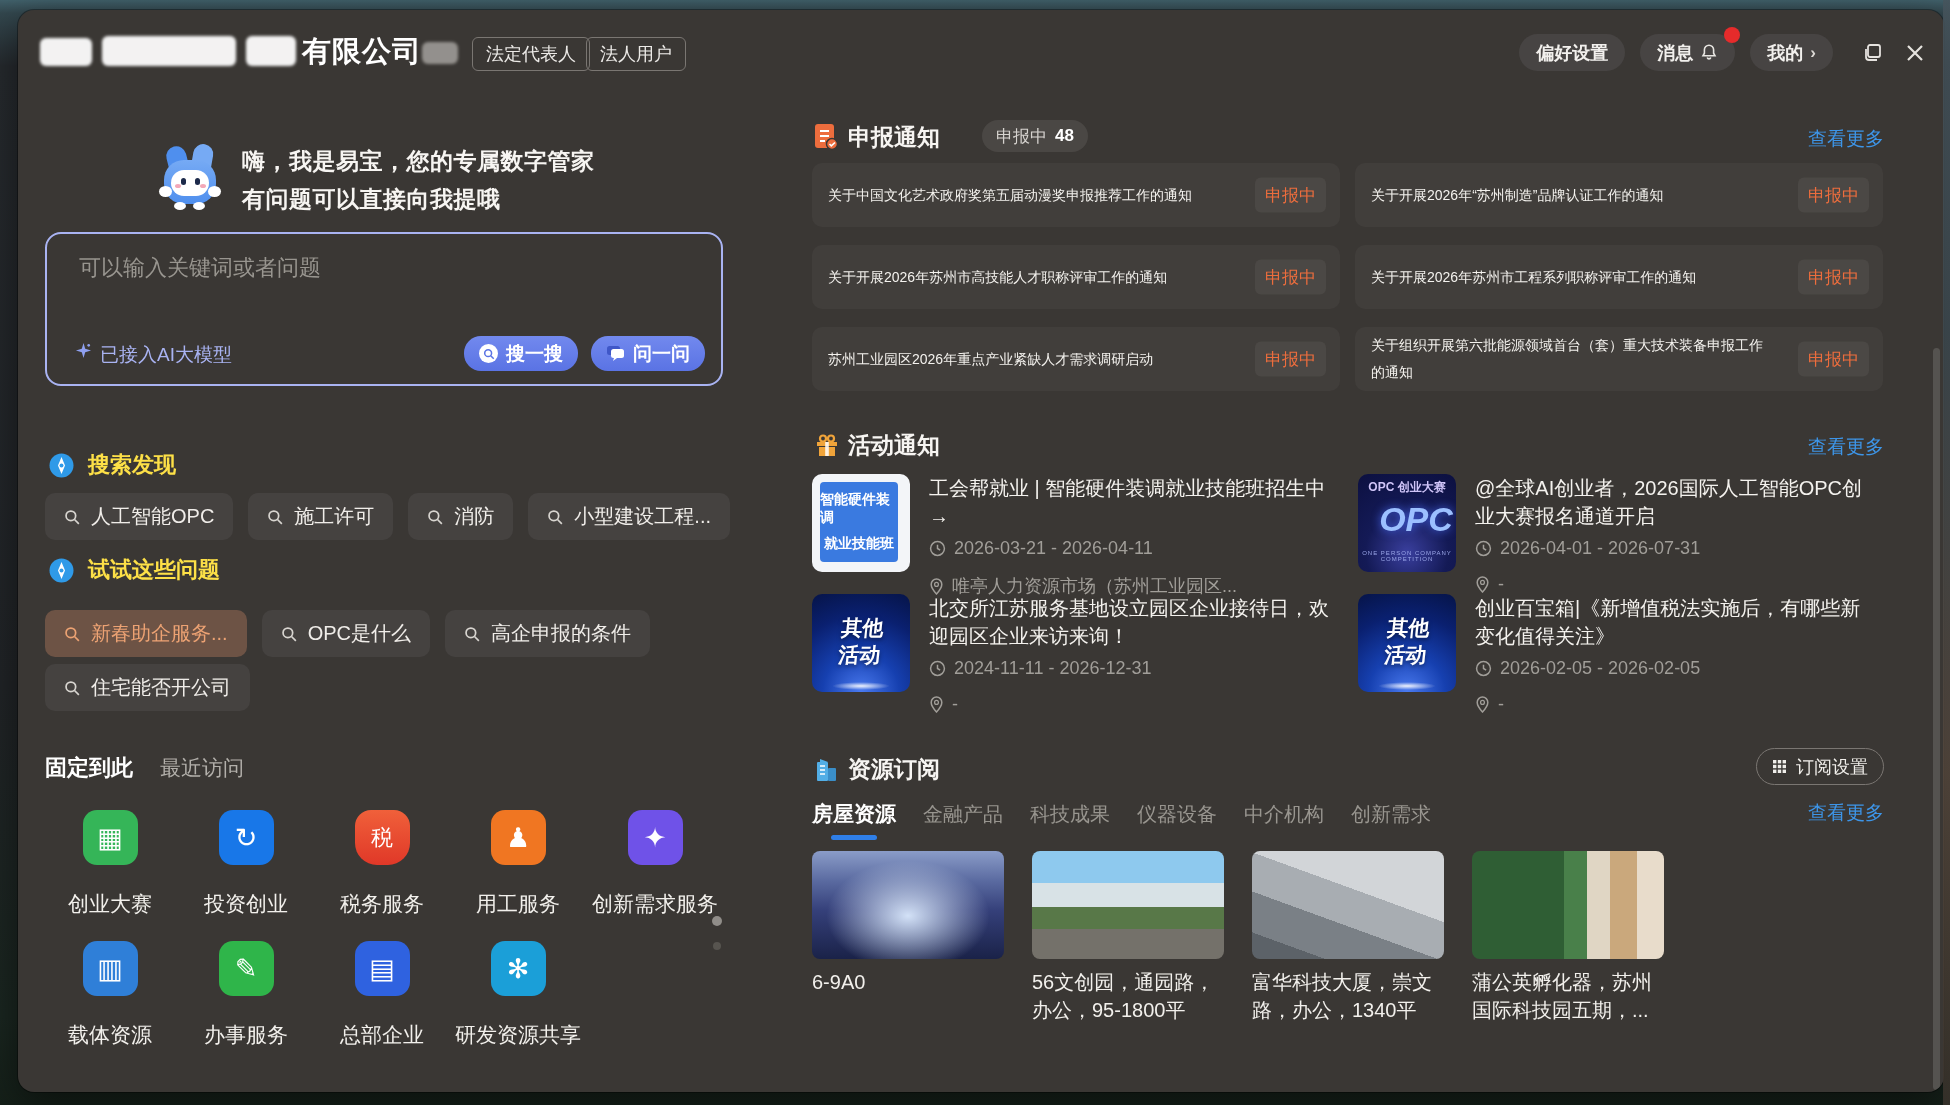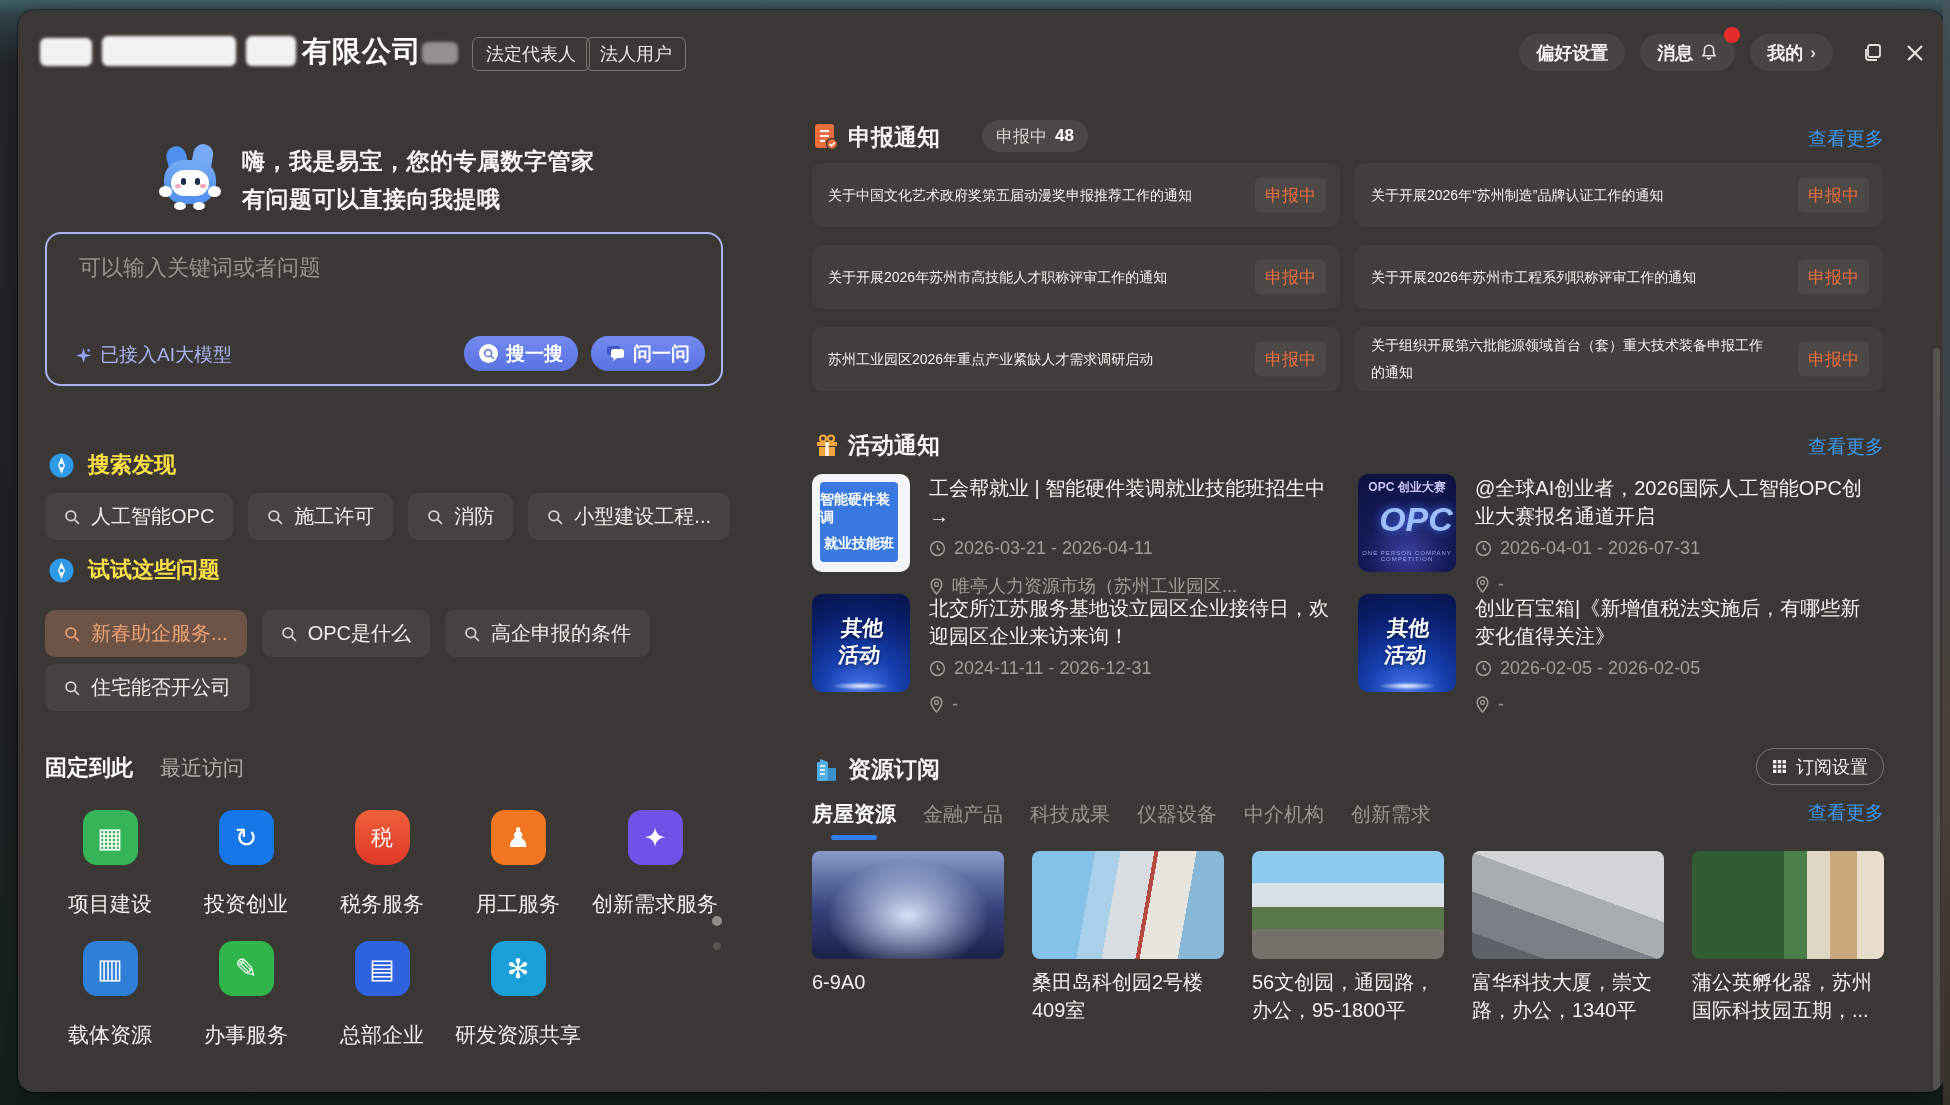--- a/index.html
+++ b/index.html
@@ -40,21 +40,21 @@
   .mascot .cheek.l{left:13px}.mascot .cheek.r{left:38px}
   .mascot .hand{position:absolute;top:40px;width:13px;height:11px;background:#fff;border-radius:50%;}
   .mascot .hand.l{left:-3px}.mascot .hand.r{left:46px}
   .mascot .foot{position:absolute;top:56px;width:12px;height:8px;background:#fff;border-radius:50%;}
   .mascot .foot.l{left:12px}.mascot .foot.r{left:31px}
 
   .searchbox{position:absolute;left:27px;top:222px;width:678px;height:154px;border:2px solid #a9b3f2;border-radius:16px;}
   .search-input{position:absolute;left:30px;top:20px;width:600px;background:transparent;border:none;outline:none;
     color:#e8e6e2;font-size:22px;}
   .search-input::placeholder{color:#98958f;}
-  .ai-note{position:absolute;left:28px;bottom:16px;display:flex;align-items:center;gap:8px;color:#a9b3f2;font-size:19px;}
+  .ai-note{position:absolute;left:28px;bottom:16px;display:flex;gap:8px;color:#a9b3f2;font-size:19px;}
   .sb-btns{position:absolute;right:16px;bottom:13px;display:flex;gap:13px;}
   .pill-btn{height:35px;padding:0 15px;border-radius:17px;background:linear-gradient(180deg,#7289ee,#5a73e4);
     color:#fff;font-size:19px;font-weight:bold;display:flex;align-items:center;gap:8px;cursor:pointer;}
   .pill-btn .ic{width:19px;height:19px;border-radius:50%;background:#fff;display:flex;align-items:center;justify-content:center;}
 
   .sec-title{position:absolute;display:flex;align-items:center;gap:13px;color:#fde047;font-size:22px;font-weight:bold;}
   .tagrow{position:absolute;display:flex;gap:15px;}
   .tag{height:47px;padding:0 19px;background:#454240;border-radius:10px;display:flex;align-items:center;gap:11px;
     color:#f0ede9;font-size:20px;cursor:pointer;white-space:nowrap;}
   .tag.hl{background:#6d5345;color:#eca273;}
@@ -308,21 +308,21 @@
 
     <div class="quick-hdr">
       <span class="pinned">固定到此</span>
       <span class="recent">最近访问</span>
     </div>
 
     <div class="app" style="left:25px;top:800px;">
       <div class="app-tile" style="background:#35b558;">
           <span>▦</span>
         </div>
-      <div class="app-label">项目建设</div>
+      <div class="app-label">创业大赛</div>
     </div>
     <div class="app" style="left:161px;top:800px;">
       <div class="app-tile" style="background:#1877e8;">
           <span>↻</span>
         </div>
       <div class="app-label">投资创业</div>
     </div>
     <div class="app" style="left:297px;top:800px;">
       <div class="app-tile" style="background:linear-gradient(180deg,#f0603a,#e03828);border-radius:16px 16px 22px 22px;font-size:22px;">
           <span>税</span>
@@ -565,24 +565,20 @@
       <span class="rtab">中介机构</span>
       <span class="rtab">创新需求</span>
       <span class="more-link" style="top:0;">查看更多</span>
     </div>
     <div class="props">
       <div class="prop">
         <div class="pimg night"></div>
         <div class="pcap">6-9A0</div>
       </div>
       <div class="prop">
-        <div class="pimg tower-sky"></div>
-        <div class="pcap">桑田岛科创园2号楼409室</div>
-      </div>
-      <div class="prop">
         <div class="pimg campus"></div>
         <div class="pcap">56文创园，通园路，办公，95-1800平</div>
       </div>
       <div class="prop">
         <div class="pimg graytower"></div>
         <div class="pcap">富华科技大厦，崇文路，办公，1340平</div>
       </div>
       <div class="prop">
         <div class="pimg greenwall"></div>
         <div class="pcap">蒲公英孵化器，苏州国际科技园五期，...</div>

